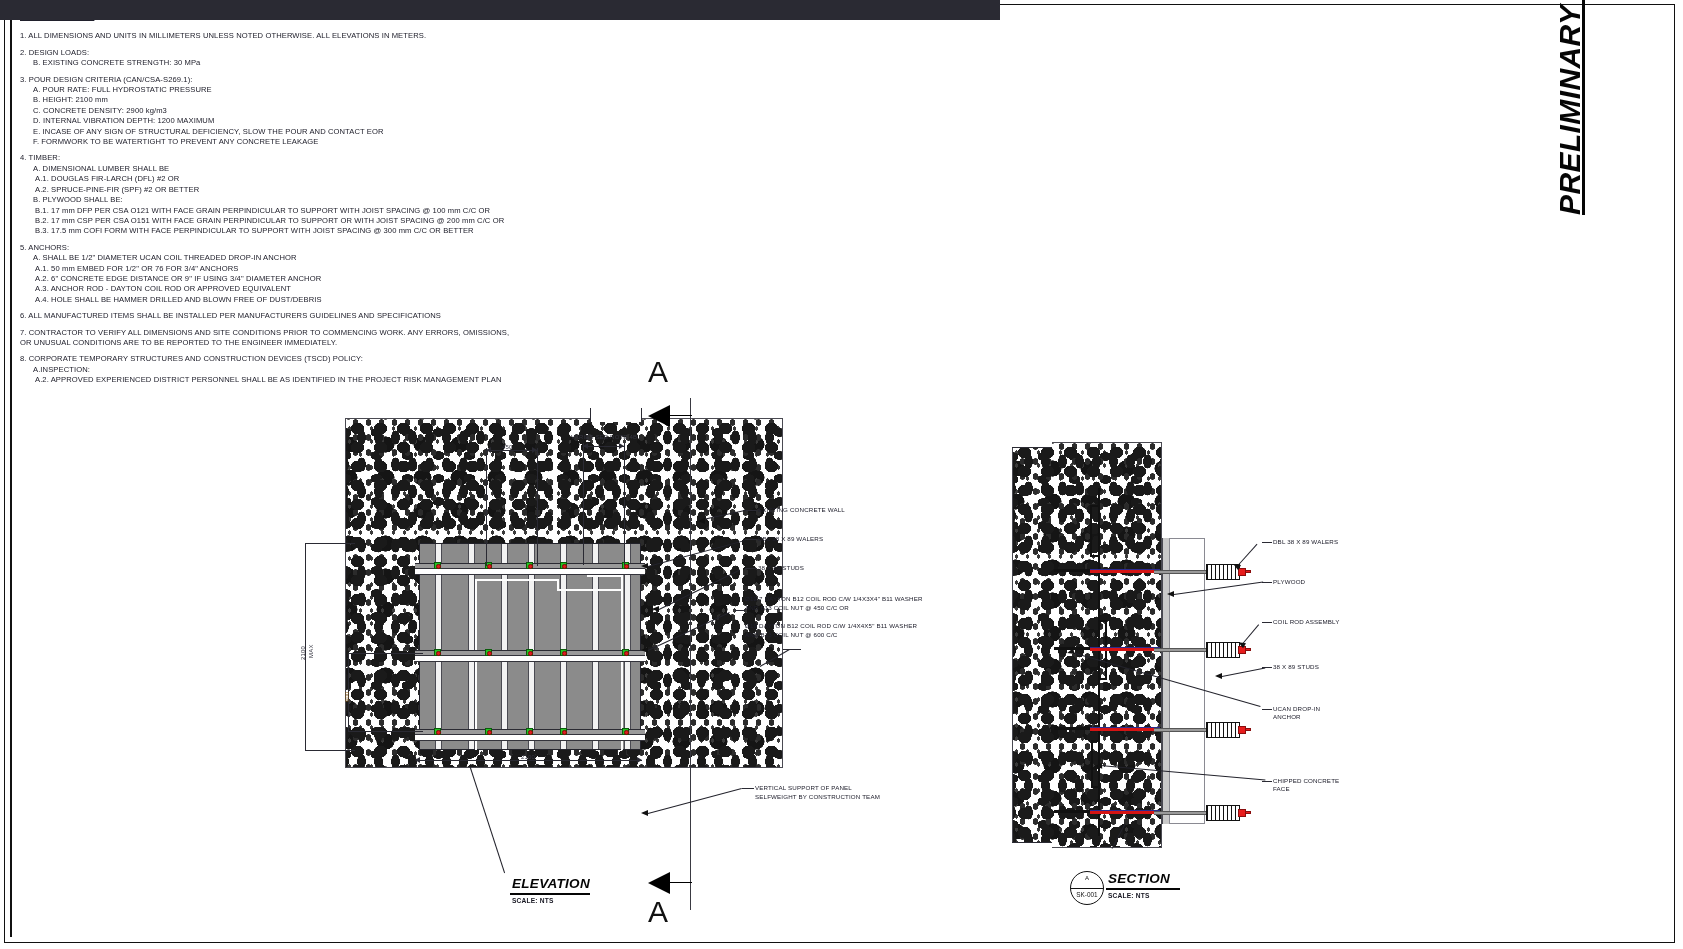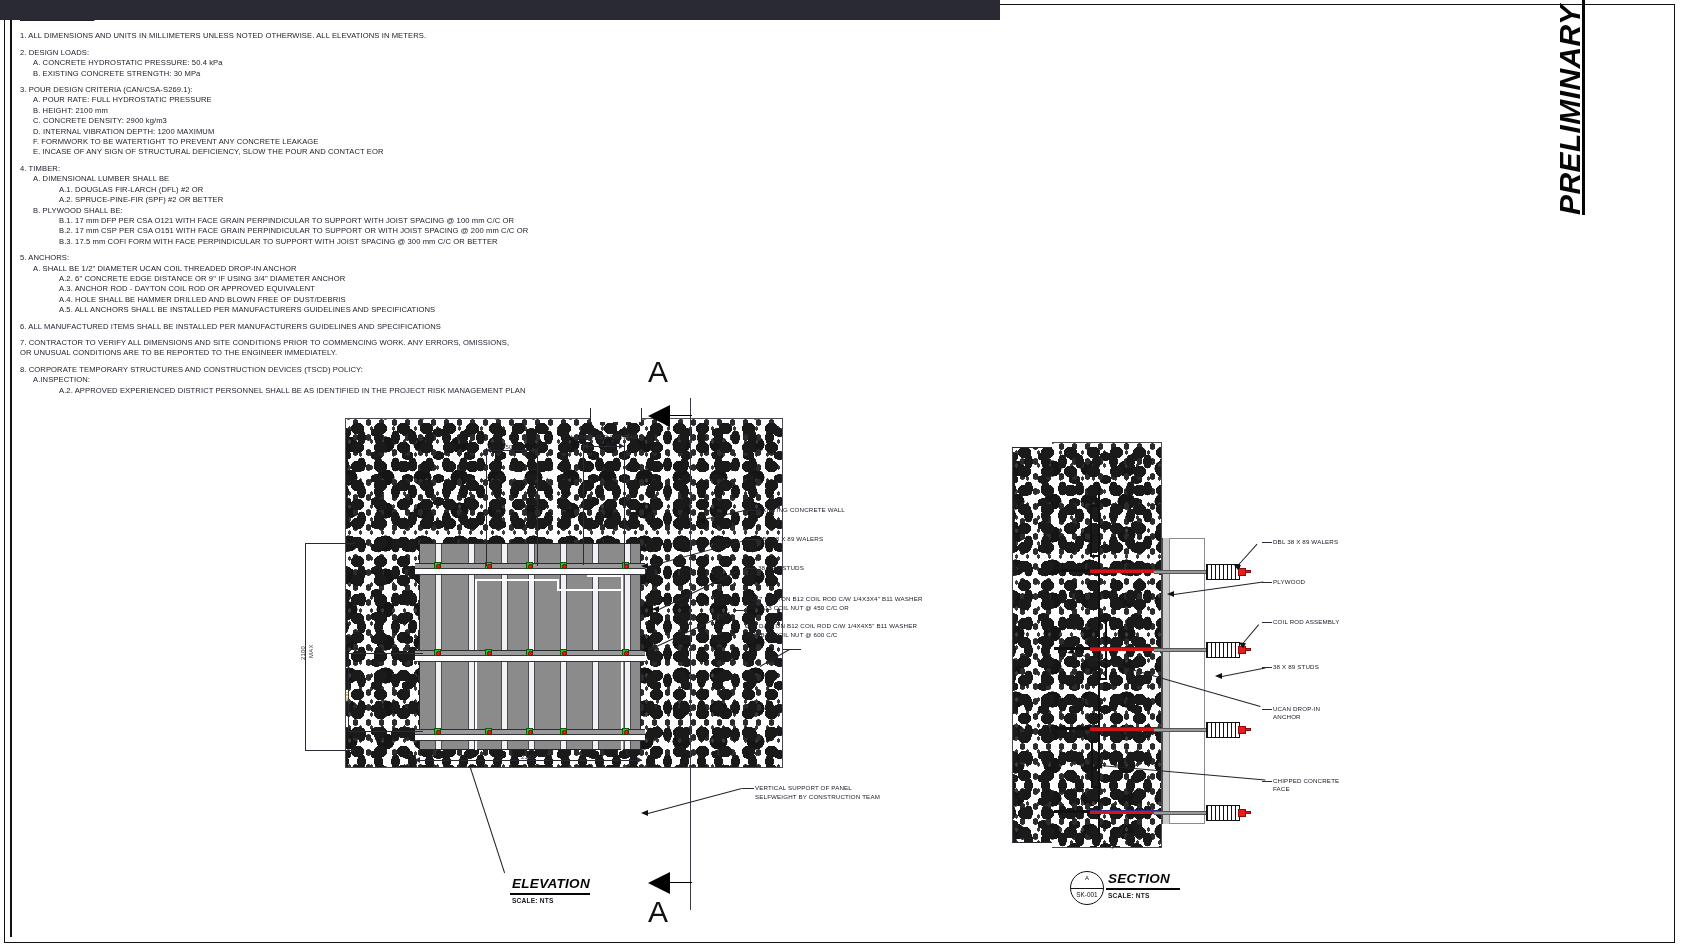--- a/index.html
+++ b/index.html
@@ -11,21 +11,21 @@
   .border-outer{position:absolute;left:4px;top:4px;width:1671px;height:939px;
                 border:1.4px solid #111;box-sizing:border-box;}
   .border-left-thick{position:absolute;left:10px;top:10px;width:2px;height:927px;background:#111;}
 
   
   #notes{position:absolute;left:20px;top:12px;width:950px;font-size:7.6px;line-height:10.4px;
          letter-spacing:.1px;color:#20202c;}
   #notes .ttl{font-size:8.2px;text-decoration:underline;letter-spacing:.2px;margin-bottom:9px;display:block;}
   #notes .l0{margin-left:0;}
   #notes .l1{margin-left:13px;}
-  #notes .l2{margin-left:39px;}
+  #notes .l2{margin-left:15px;}
 
   
   #stamp{position:absolute;left:1553px;top:215px;width:540px;height:40px;
          transform:rotate(-90deg);transform-origin:0 0;
          font-size:30px;font-weight:bold;font-style:italic;letter-spacing:.4px;
          color:#050505;white-space:nowrap;}
   #stamp .u{text-decoration:underline;}
 
   
   .abs{position:absolute;}
@@ -100,46 +100,45 @@
 
   <div class="border-outer"></div>
   <div class="border-left-thick"></div>
 
   <div id="notes">
     <span class="ttl">GENERAL NOTES:</span>
     <div id="notes-body">
         <div class="l0">1. ALL DIMENSIONS AND UNITS IN MILLIMETERS UNLESS NOTED OTHERWISE. ALL ELEVATIONS IN METERS.</div>
         <div style="height: 6px;"></div>
         <div class="l0">2. DESIGN LOADS:</div>
-        <div class="l1">A. CONCRETE HYDROSTATIC PRESSURE: 50.4 kPa</div>
         <div class="l1">B. EXISTING CONCRETE STRENGTH: 30 MPa</div>
         <div style="height: 6px;"></div>
         <div class="l0">3. POUR DESIGN CRITERIA (CAN/CSA-S269.1):</div>
         <div class="l1">A. POUR RATE: FULL HYDROSTATIC PRESSURE</div>
         <div class="l1">B. HEIGHT: 2100 mm</div>
         <div class="l1">C. CONCRETE DENSITY: 2900 kg/m3</div>
         <div class="l1">D. INTERNAL VIBRATION DEPTH: 1200 MAXIMUM</div>
+        <div class="l1">E. INCASE OF ANY SIGN OF STRUCTURAL DEFICIENCY, SLOW THE POUR AND CONTACT EOR</div>
         <div class="l1">F. FORMWORK TO BE WATERTIGHT TO PREVENT ANY CONCRETE LEAKAGE</div>
-        <div class="l1">E. INCASE OF ANY SIGN OF STRUCTURAL DEFICIENCY, SLOW THE POUR AND CONTACT EOR</div>
         <div style="height: 6px;"></div>
         <div class="l0">4. TIMBER:</div>
         <div class="l1">A. DIMENSIONAL LUMBER SHALL BE</div>
         <div class="l2">A.1. DOUGLAS FIR-LARCH (DFL) #2 OR</div>
         <div class="l2">A.2. SPRUCE-PINE-FIR (SPF) #2 OR BETTER</div>
         <div class="l1">B. PLYWOOD SHALL BE:</div>
         <div class="l2">B.1. 17 mm DFP PER CSA O121 WITH FACE GRAIN PERPINDICULAR TO SUPPORT WITH JOIST SPACING @ 100 mm C/C OR</div>
         <div class="l2">B.2. 17 mm CSP PER CSA O151 WITH FACE GRAIN PERPINDICULAR TO SUPPORT OR WITH JOIST SPACING @ 200 mm C/C OR</div>
         <div class="l2">B.3. 17.5 mm COFI FORM WITH FACE PERPINDICULAR TO SUPPORT WITH JOIST SPACING @ 300 mm C/C OR BETTER</div>
         <div style="height: 6px;"></div>
         <div class="l0">5. ANCHORS:</div>
         <div class="l1">A. SHALL BE 1/2" DIAMETER UCAN COIL THREADED DROP-IN ANCHOR</div>
+        <div class="l2">A.1. 50 mm EMBED FOR 1/2" OR 76 FOR 3/4" ANCHORS</div>
         <div class="l2">A.2. 6" CONCRETE EDGE DISTANCE OR 9" IF USING 3/4" DIAMETER ANCHOR</div>
         <div class="l2">A.3. ANCHOR ROD - DAYTON COIL ROD OR APPROVED EQUIVALENT</div>
         <div class="l2">A.4. HOLE SHALL BE HAMMER DRILLED AND BLOWN FREE OF DUST/DEBRIS</div>
-        <div class="l2">A.5. ALL ANCHORS SHALL BE INSTALLED PER MANUFACTURERS GUIDELINES AND SPECIFICATIONS</div>
         <div style="height: 6px;"></div>
         <div class="l0">6. ALL MANUFACTURED ITEMS SHALL BE INSTALLED PER MANUFACTURERS GUIDELINES AND SPECIFICATIONS</div>
         <div style="height: 6px;"></div>
         <div class="l0">7. CONTRACTOR TO VERIFY ALL DIMENSIONS AND SITE CONDITIONS PRIOR TO COMMENCING WORK. ANY ERRORS, OMISSIONS,</div>
         <div class="l0">OR UNUSUAL CONDITIONS ARE TO BE REPORTED TO THE ENGINEER IMMEDIATELY.</div>
         <div style="height: 6px;"></div>
         <div class="l0">8. CORPORATE TEMPORARY STRUCTURES AND CONSTRUCTION DEVICES (TSCD) POLICY:</div>
         <div class="l1">A.INSPECTION:</div>
         <div class="l2">A.2. APPROVED EXPERIENCED DISTRICT PERSONNEL SHALL BE AS IDENTIFIED IN THE PROJECT RISK MANAGEMENT PLAN</div>
       </div>

